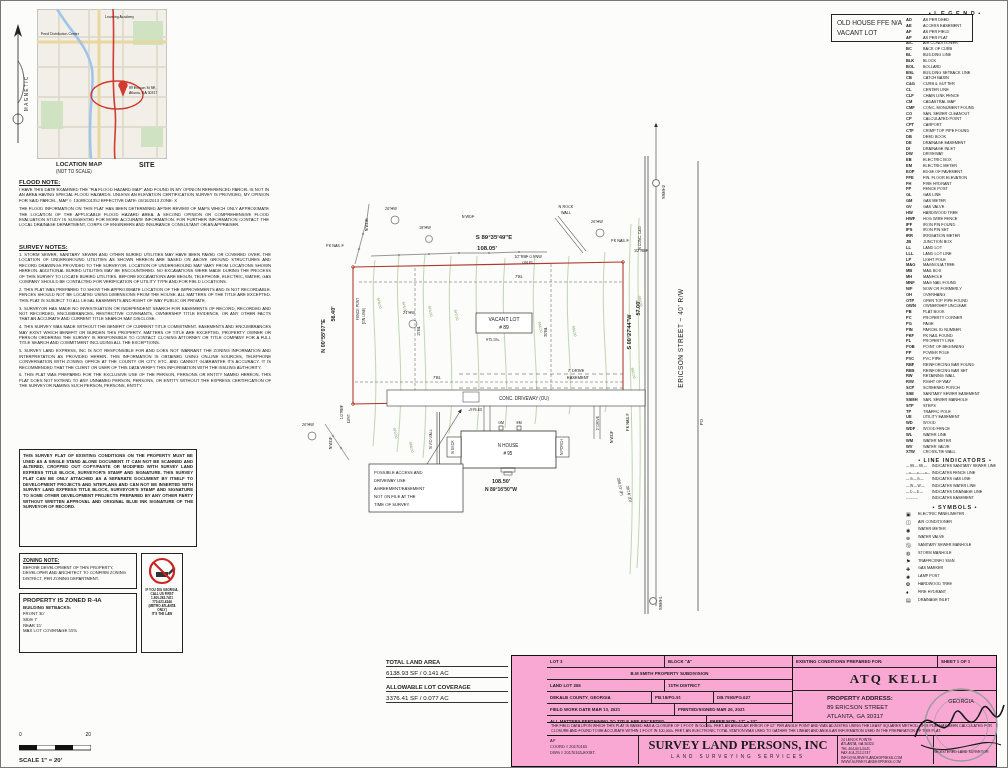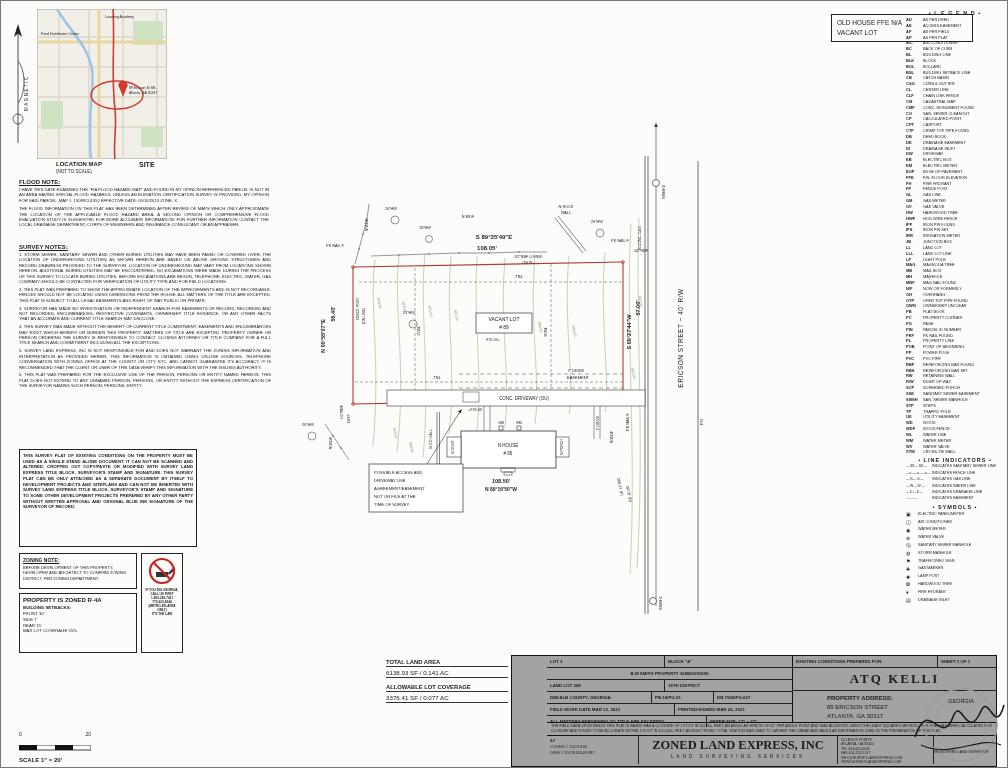--- a/index.html
+++ b/index.html
@@ -34,21 +34,21 @@
   
   .ohbox{border:1px solid #222;padding:3px 5px;font-size:6.5px;line-height:1.5;}
   
   .area-row{border-bottom:0.8px solid #333;padding:2px 0 1px 0;width:122px;}
   .area-t{font-size:5.8px;font-weight:bold;}
   .area-v{font-size:6.2px;}
   
   .scale-lbl{font-size:6px;font-weight:bold;margin-top:2px;}
   .scale-ticks{font-size:5px;display:flex;justify-content:space-between;width:72px;}
   
-  .tb{border:1.5px solid #111;box-sizing:border-box;background:#a3a3a3;padding-left:35px;}
+  .tb{border:1.5px solid #111;box-sizing:border-box;background:#f9a8d4;padding-left:35px;}
   .tb .r{display:flex;border-bottom:1px solid #222;height:11px;align-items:center;}
   .tb .c{border-right:1px solid #222;height:100%;display:flex;align-items:center;
          padding:0 3px;font-size:4.4px;font-weight:600;box-sizing:border-box;}
   .tb .c:last-child{border-right:none;}
   .grow{flex:1;}
   .tb-wrap{display:flex;}
   .tb-left{width:246px;border-right:1px solid #111;box-sizing:border-box;}
   .tb-right{flex:1;}
   .client{font-family:"Liberation Serif",serif;font-size:13px;font-weight:bold;letter-spacing:2px;
           text-align:center;height:22px;line-height:22px;border-bottom:1px solid #222;}
@@ -900,21 +900,21 @@
       </div>
     </div>
     <div class="tb-acc">THE FIELD DATA UPON WHICH THIS PLAT IS BASED HAS A CLOSURE OF 1 FOOT IN 50,000+ FEET, AN ANGULAR ERROR OF 02" PER ANGLE POINT AND WAS ADJUSTED USING THE LEAST SQUARES METHOD. THIS PLAT HAS BEEN CALCULATED FOR CLOSURE AND FOUND TO BE ACCURATE WITHIN 1 FOOT IN 100,000+ FEET. AN ELECTRONIC TOTAL STATION WAS USED TO GATHER THE LINEAR AND ANGULAR INFORMATION USED IN THE PREPARATION OF THIS PLAT.</div>
     <div class="tb-bottom">
       <div class="tbc1">
         <div>AP</div>
         <div>COORD # 20170165</div>
         <div>DWG # 20170165-EXIST.</div>
       </div>
       <div class="tbc2">
-        <div class="firm">ZONED LAND EXPRESS, INC</div>
+        <div class="firm">SURVEY LAND PERSONS, INC</div>
         <div class="services">LAND SURVEYING SERVICES</div>
       </div>
       <div class="tbc3">
   <div>24 LENOX POINTE</div>
 
   <div>ATLANTA, GA 30324</div>
 
   <div>TEL 404-601-0041</div>
 
   <div>FAX 404-252-5747</div>

